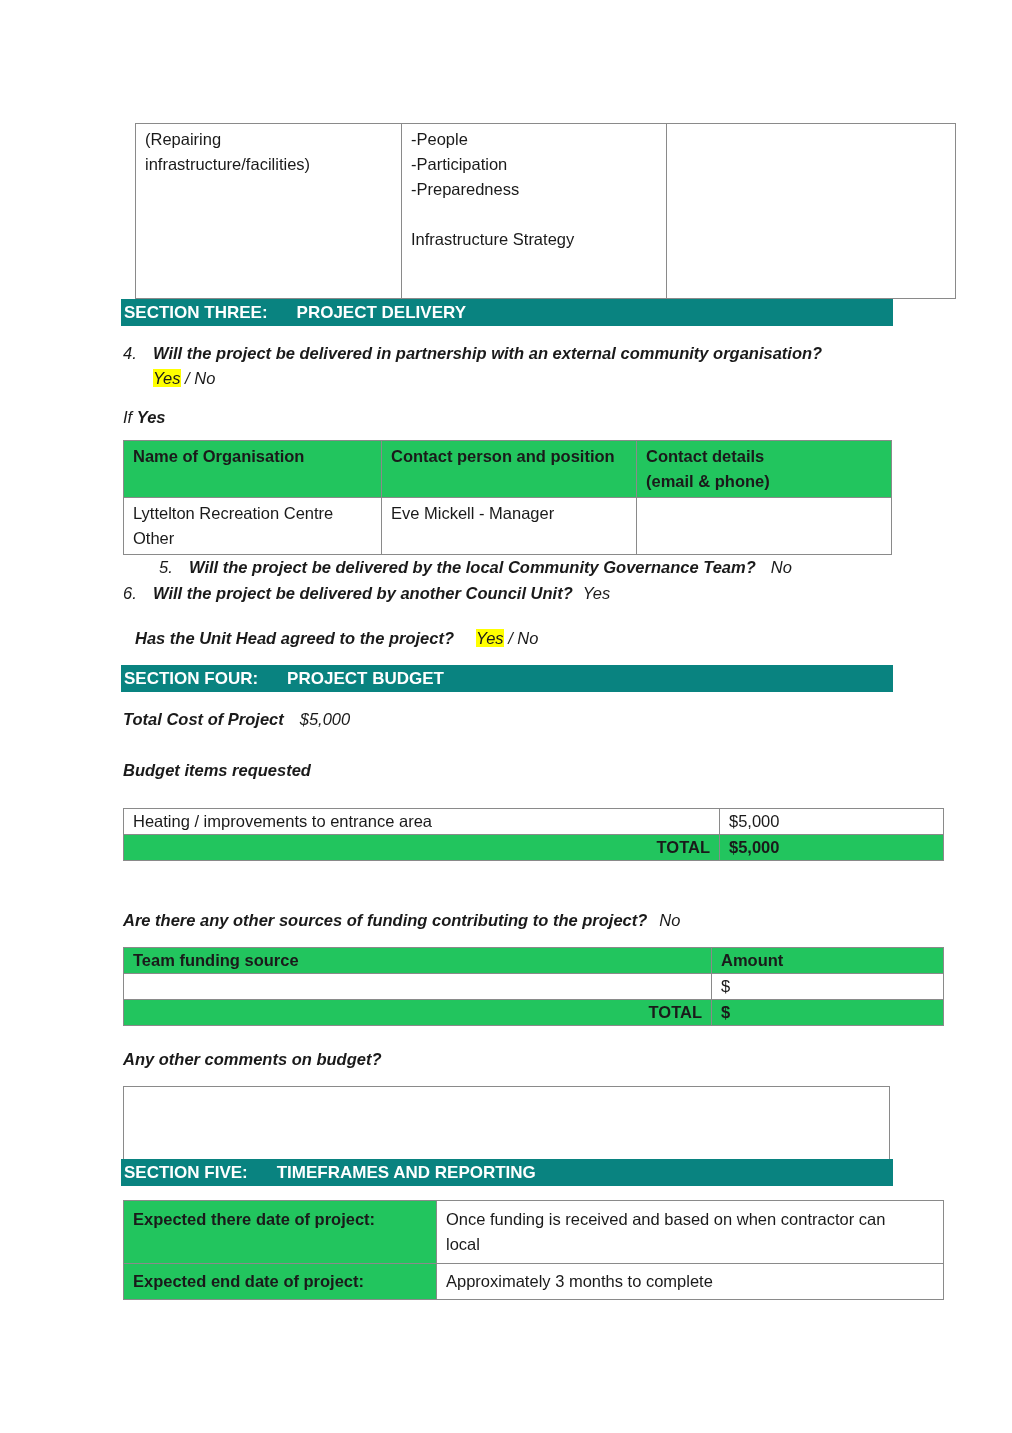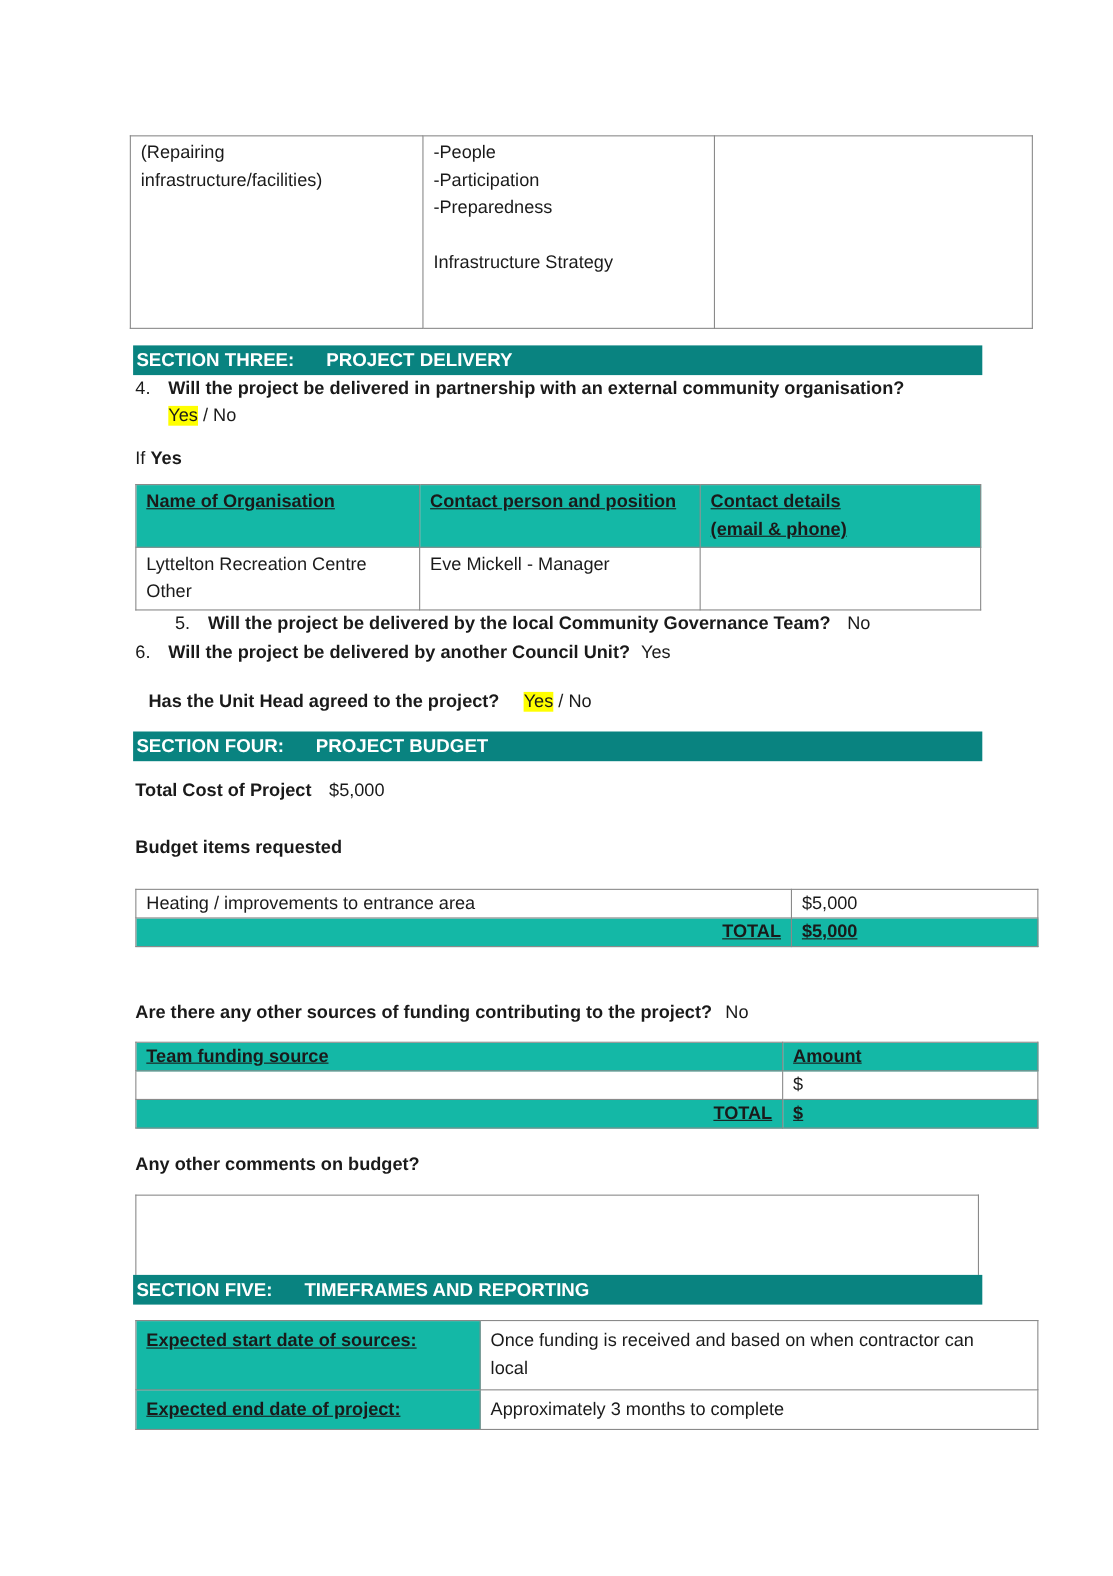--- a/index.html
+++ b/index.html
@@ -21,60 +21,61 @@
     border-collapse: collapse;
     position: absolute;
     table-layout: fixed;
   }
   td {
     border: 1.5px solid #8a8a8a;
     vertical-align: top;
     padding: 3px 9px;
     line-height: 25px;
   }
-  .cyan { background: #14b8a6; text-decoration: underline; }
+  .cyan { background: #22c55e; }
   .hl { background: #ffff00; }
   .section-bar {
     position: absolute;
     left: 121px;
     width: 772px;
     height: 27px;
     background: #098380;
     color: #ffffff;
     font-weight: bold;
     font-size: 17px;
     line-height: 27px;
     padding-left: 3px;
     box-sizing: border-box;
     white-space: nowrap;
   }
   .section-bar .gap { display: inline-block; }
   .q-line {
     position: absolute;
     white-space: nowrap;
     line-height: 24px;
+    font-style: italic;
   }
   .num { display: inline-block; width: 30px; }
   .right { text-align: right; }
   .cell-text { display: block; }
   .comment-box {
     position: absolute;
     left: 123px;
     top: 1086px;
     width: 767px;
     height: 73px;
     border: 1.5px solid #8a8a8a;
     border-bottom: none;
     box-sizing: border-box;
   }
 </style>
 </head>
 <body>
 
-<table style="left:118px; top:123px; width:820px;border-radius:19px;">
+<table style="left:135px; top:123px; width:820px;border-radius:19px;">
   <colgroup>
     <col style="width:266px">
       <col style="width:265px">
       <col style="width:289px">
   </colgroup>
   <tbody>
       <tr style="height:175px;">
     <td>
       <span class="cell-text">(Repairing</span>
       <span class="cell-text">infrastructure/facilities)</span>
@@ -84,21 +85,21 @@
       <span class="cell-text">-Participation</span>
       <span class="cell-text">-Preparedness</span>
       <span class="cell-text">&nbsp;</span>
       <span class="cell-text">Infrastructure Strategy</span>
     </td>
     <td></td>
   </tr>
 </tbody>
   </table>
 
-<div class="section-bar" style="top:314px;">
+<div class="section-bar" style="top:299px;">
   <span>SECTION THREE:</span><span class="gap" style="width:29px"></span><span>PROJECT DELIVERY</span>
 </div>
 
 <div class="q-line" style="left:123px; top:341px;">
   <span class="num">4.</span><span class="b">Will the project be delivered in partnership with an external community organisation?</span>
 </div>
 <div class="q-line" style="left:153px; top:366px;">
   <span class="hl">Yes</span><span style="white-space:pre"> / </span><span>No</span>
 </div>
 
@@ -202,21 +203,21 @@
   <span>SECTION FIVE:</span><span class="gap" style="width:29px"></span><span>TIMEFRAMES AND REPORTING</span>
 </div>
 
 <table style="left:123px; top:1200px; width:820px;">
   <colgroup>
     <col style="width:313px">
       <col style="width:507px">
   </colgroup>
   <tbody>
       <tr>
-    <td class="b cyan" style="padding-top:6px;padding-bottom:6px;">Expected start date of sources:</td>
+    <td class="b cyan" style="padding-top:6px;padding-bottom:6px;">Expected there date of project:</td>
     <td style="padding-top:6px;padding-bottom:6px;">
       <span class="cell-text">Once funding is received and based on when contractor can</span>
       <span class="cell-text">local</span>
     </td>
   </tr>
   <tr>
     <td class="b cyan" style="padding-top:5px;padding-bottom:5px;">Expected end date of project:</td>
     <td style="padding-top:5px;padding-bottom:5px;">Approximately 3 months to complete</td>
   </tr>
 </tbody>

